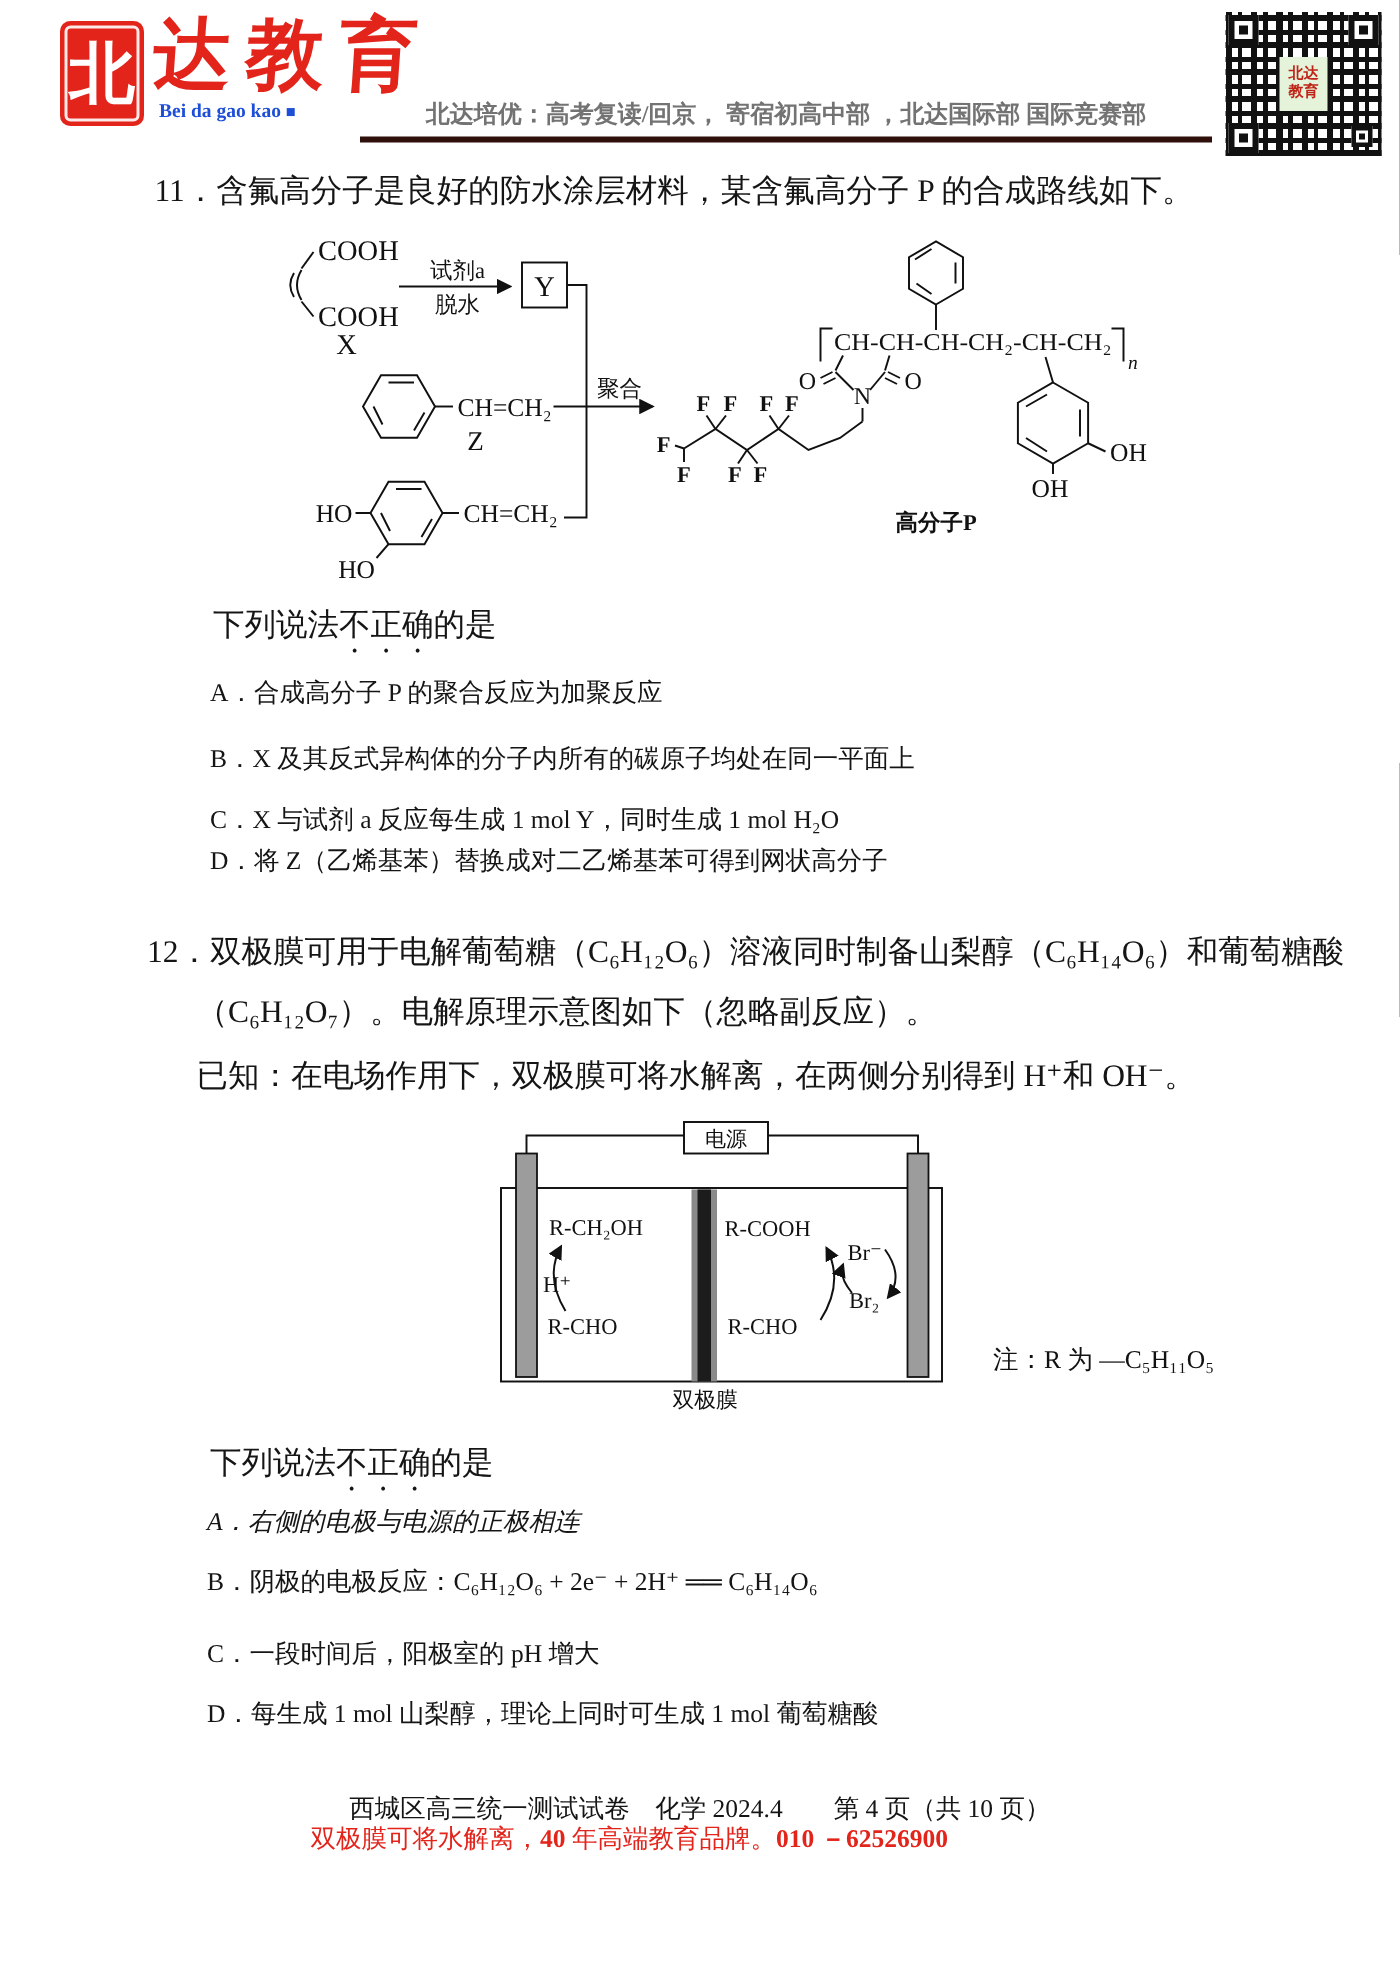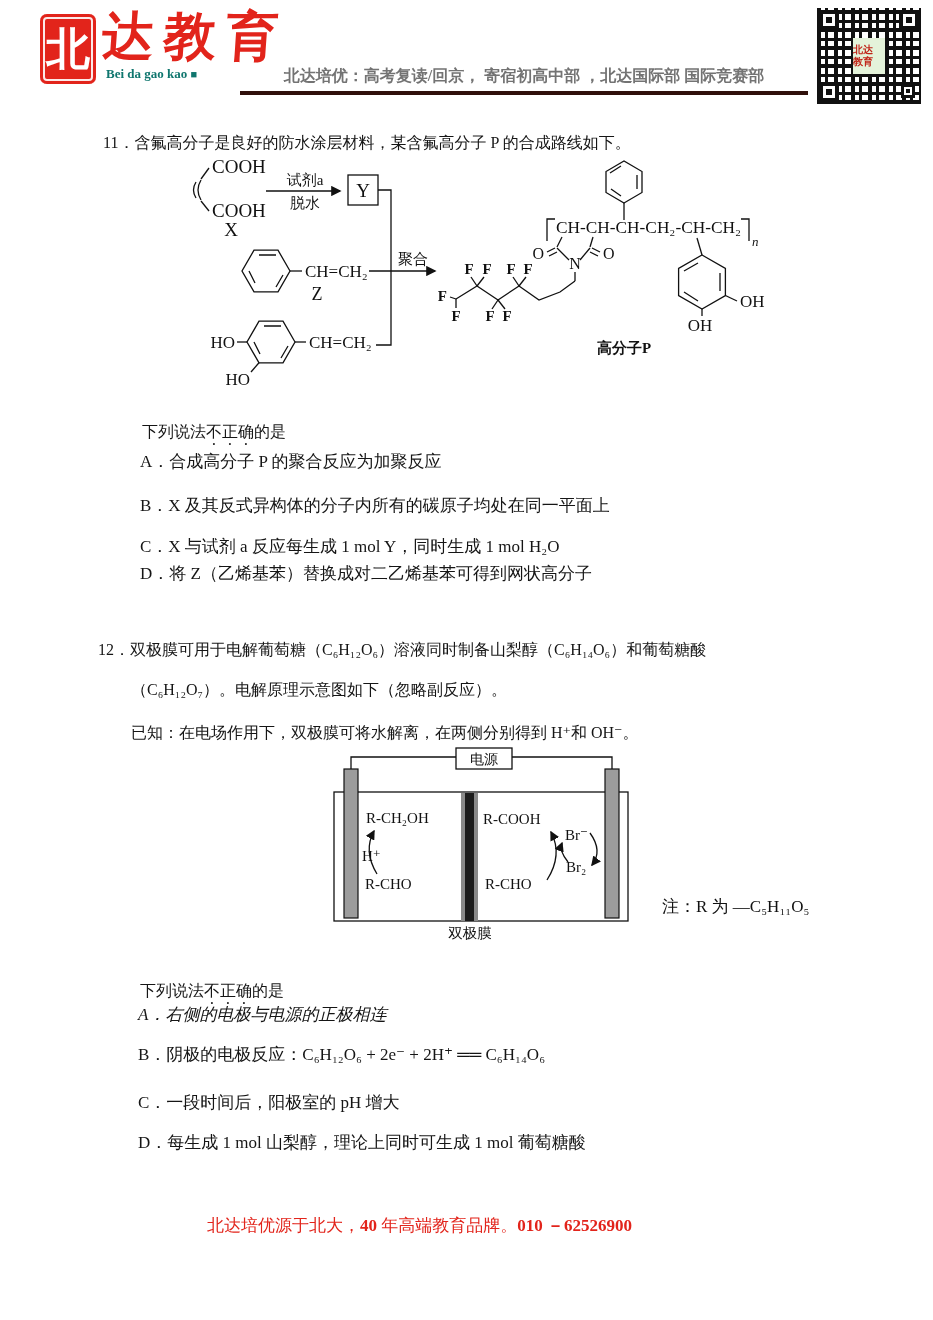--- a/index.html
+++ b/index.html
@@ -9,43 +9,43 @@
   }
   .abs{position:absolute;white-space:nowrap;}
   
   .seal{
     left:40px;top:14px;width:56px;height:70px;background:#e2241b;border-radius:7px;
     display:flex;align-items:center;justify-content:center;color:#fff;
     font-size:44px;font-weight:bold;
     box-shadow:inset 0 0 0 3px #e2241b, inset 0 0 0 5px rgba(255,255,255,.9);
   }
   .brand{left:102px;top:2px;font-size:52px;font-weight:bold;color:#e2241b;letter-spacing:10px;transform:skewX(-4deg);}
-  .brand-sub{left:106px;top:66px;font-size:13px;color:#0f766e;font-weight:bold;}
+  .brand-sub{left:106px;top:66px;font-size:13px;color:#1d4ed8;font-weight:bold;}
   .brand-sub .sq{font-size:11px;}
   .tagline{left:240px;top:66px;width:568px;text-align:center;font-size:16px;font-weight:bold;color:#737373;}
   .hrule{left:240px;top:91px;width:568px;height:4px;background:#30100b;}
   
   .qr{
     left:817px;top:8px;width:104px;height:96px;background-color:#fff;
     background-image:
       repeating-linear-gradient(90deg,#111 0 4px,transparent 4px 8px,#111 8px 11px,transparent 11px 17px),
       repeating-linear-gradient(0deg,#111 0 4px,#fff 4px 9px,#111 9px 12px,#fff 12px 18px);
   }
   .finder{position:absolute;width:20px;height:20px;border:4px solid #111;background:#fff;box-sizing:border-box;}
   .finder::after{content:"";position:absolute;left:3px;top:3px;width:6px;height:6px;background:#111;}
   .f-tl{left:2px;top:2px;} .f-tr{right:2px;top:2px;} .f-bl{left:2px;bottom:2px;}
   .f-br{right:6px;bottom:6px;width:14px;height:14px;border-width:3px;}
   .f-br::after{left:2px;top:2px;width:4px;height:4px;}
   .qr-badge{
     position:absolute;left:36px;top:30px;width:32px;height:36px;background:#e4f3da;
-    display:flex;flex-direction:column;justify-content:center;
+    display:flex;flex-direction:column;align-items:center;justify-content:center;
     color:#c02418;font-size:10px;font-weight:bold;line-height:12px;
   }
   
-  .stem{font-size:16px;margin-top:20px;}
+  .stem{font-size:21px;}
   .opt{font-size:17px;}
   .emph{
     text-emphasis:filled dot;-webkit-text-emphasis:filled dot;
     text-emphasis-position:under right;-webkit-text-emphasis-position:under right;
   }
   
   svg{position:absolute;overflow:visible;}
   svg text{font-family:"Liberation Serif","DejaVu Serif",serif;fill:#111;}
   .bond{stroke:#111;stroke-width:1.3;fill:none;}
   .bold-t{font-weight:bold;}
@@ -241,17 +241,18 @@
   </svg>
 
   <div class="abs stem" style="left:140px;top:961px;">
     <span>下列说法</span><span class="emph">不正确</span><span>的是</span>
   </div>
   <div class="abs opt" style="left:138px;top:1003px;font-style:italic;">A．右侧的电极与电源的正极相连</div>
   <div class="abs opt" style="left:138px;top:1043px;">B．阴极的电极反应：C₆H₁₂O₆ + 2e⁻ + 2H⁺ ══ C₆H₁₄O₆</div>
   <div class="abs opt" style="left:138px;top:1091px;">C．一段时间后，阳极室的 pH 增大</div>
   <div class="abs opt" style="left:138px;top:1131px;">D．每生成 1 mol 山梨醇，理论上同时可生成 1 mol 葡萄糖酸</div>
 
+  <div class="abs footer-black">西城区高三统一测试试卷　化学 2024.4　　第 4 页（共 10 页）</div>
   <div class="abs footer-red">
-    <span>北达培优源于北大，</span><b>40</b><span> 年高端教育品牌。</span><b>010 －62526900</b>
+    <span>双极膜可将水解离，</span><b>40</b><span> 年高端教育品牌。</span><b>010 －62526900</b>
   </div>
 
 </div>
 
 </body></html>

